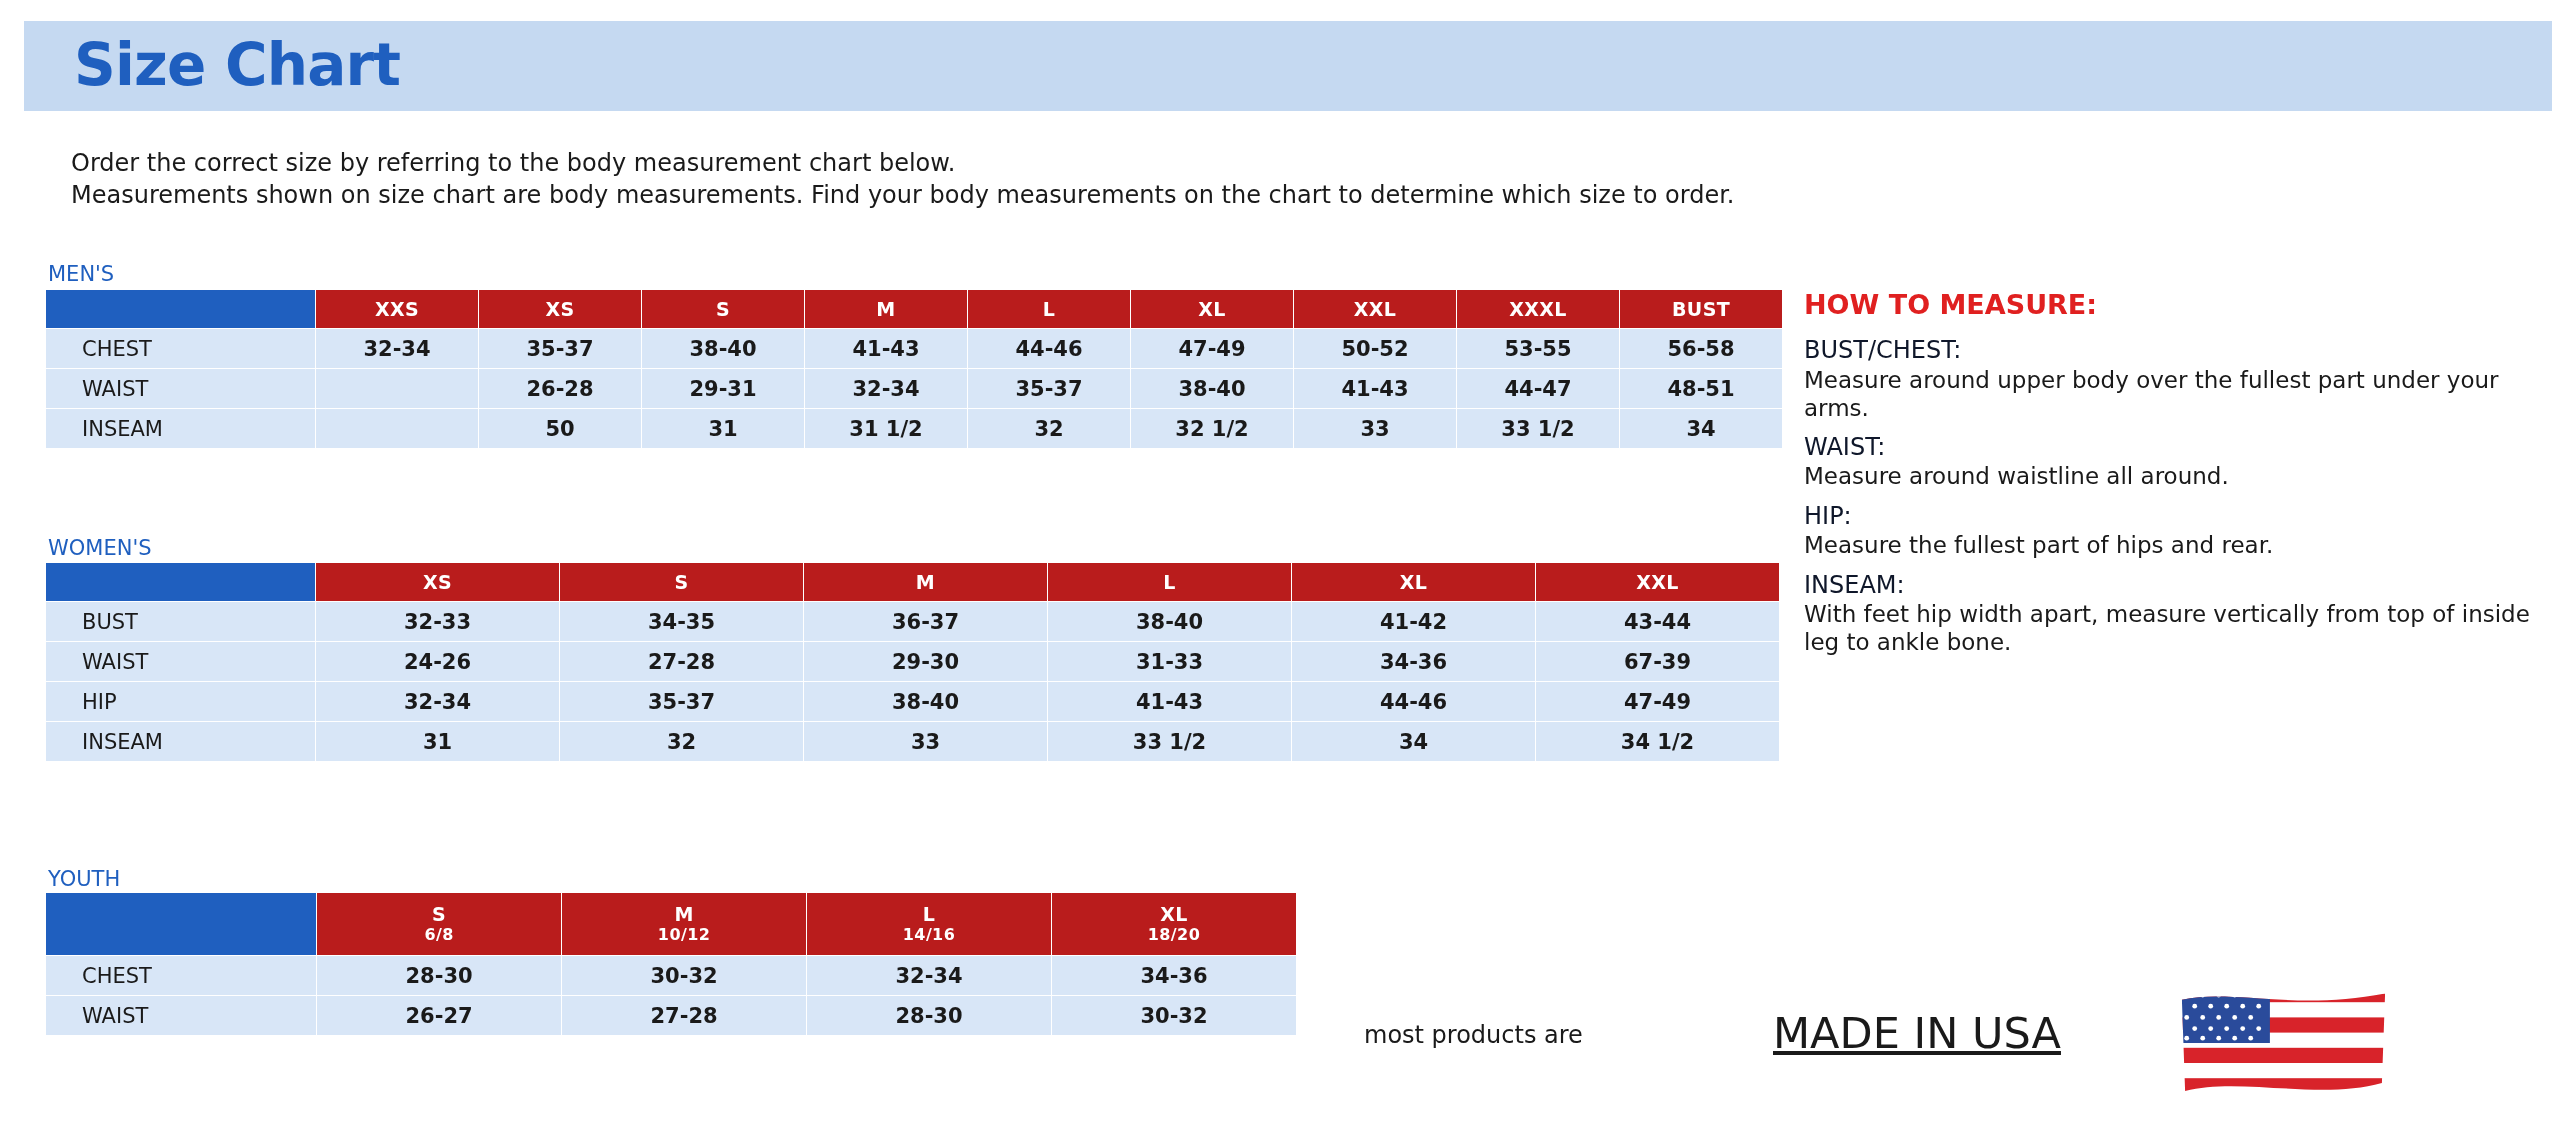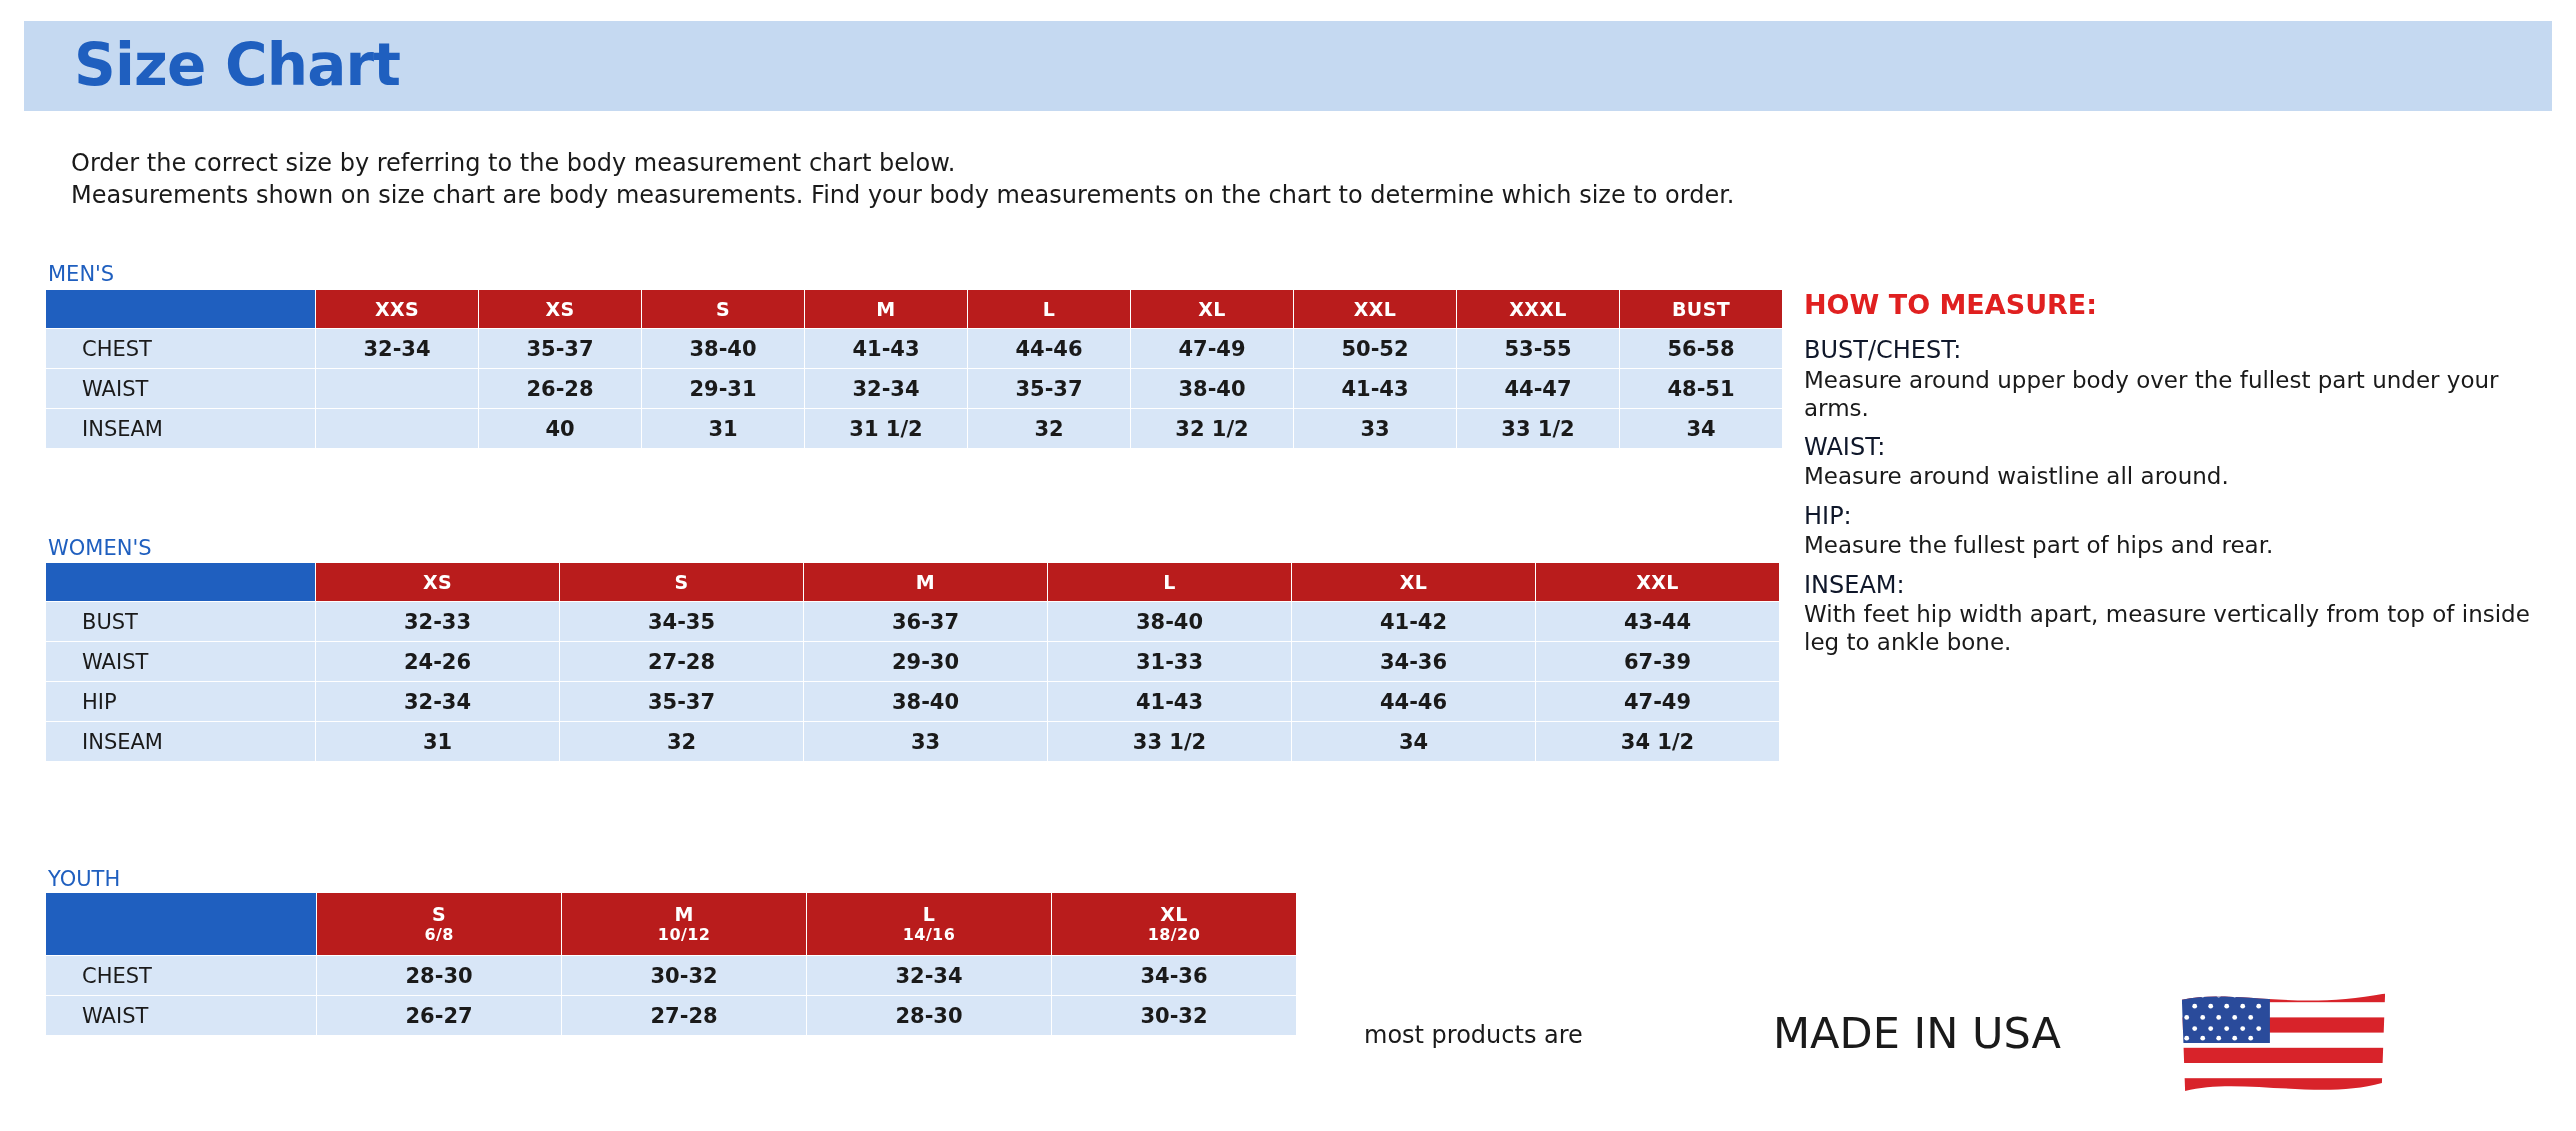--- a/index.html
+++ b/index.html
@@ -154,20 +154,21 @@
     font-size: 24px;
     color: #1a1a1a;
     font-family: "DejaVu Sans", sans-serif;
   }
   .usa-text-big {
     position: absolute;
     left: 409px; top: 21px;
     font-size: 43px;
     color: #1a1a1a;
     font-family: "DejaVu Sans", sans-serif;
+    text-decoration: underline;
   }
   .flag {
     position: absolute;
     left: 811px; top: 0px;
     width: 217px; height: 112px;
   }
 </style>
 </head>
 <body>
 
@@ -229,21 +230,21 @@
       <td class="val">32-34</td>
       <td class="val">35-37</td>
       <td class="val">38-40</td>
       <td class="val">41-43</td>
       <td class="val">44-47</td>
       <td class="val">48-51</td>
     </tr>
     <tr>
       <td class="rowhead">INSEAM</td>
       <td class="val empty"></td>
-      <td class="val">40</td>
+      <td class="val">50</td>
       <td class="val">31</td>
       <td class="val">31 1/2</td>
       <td class="val">32</td>
       <td class="val">32 1/2</td>
       <td class="val">33</td>
       <td class="val">33 1/2</td>
       <td class="val">34</td>
     </tr>
   </tbody>
 </table>

